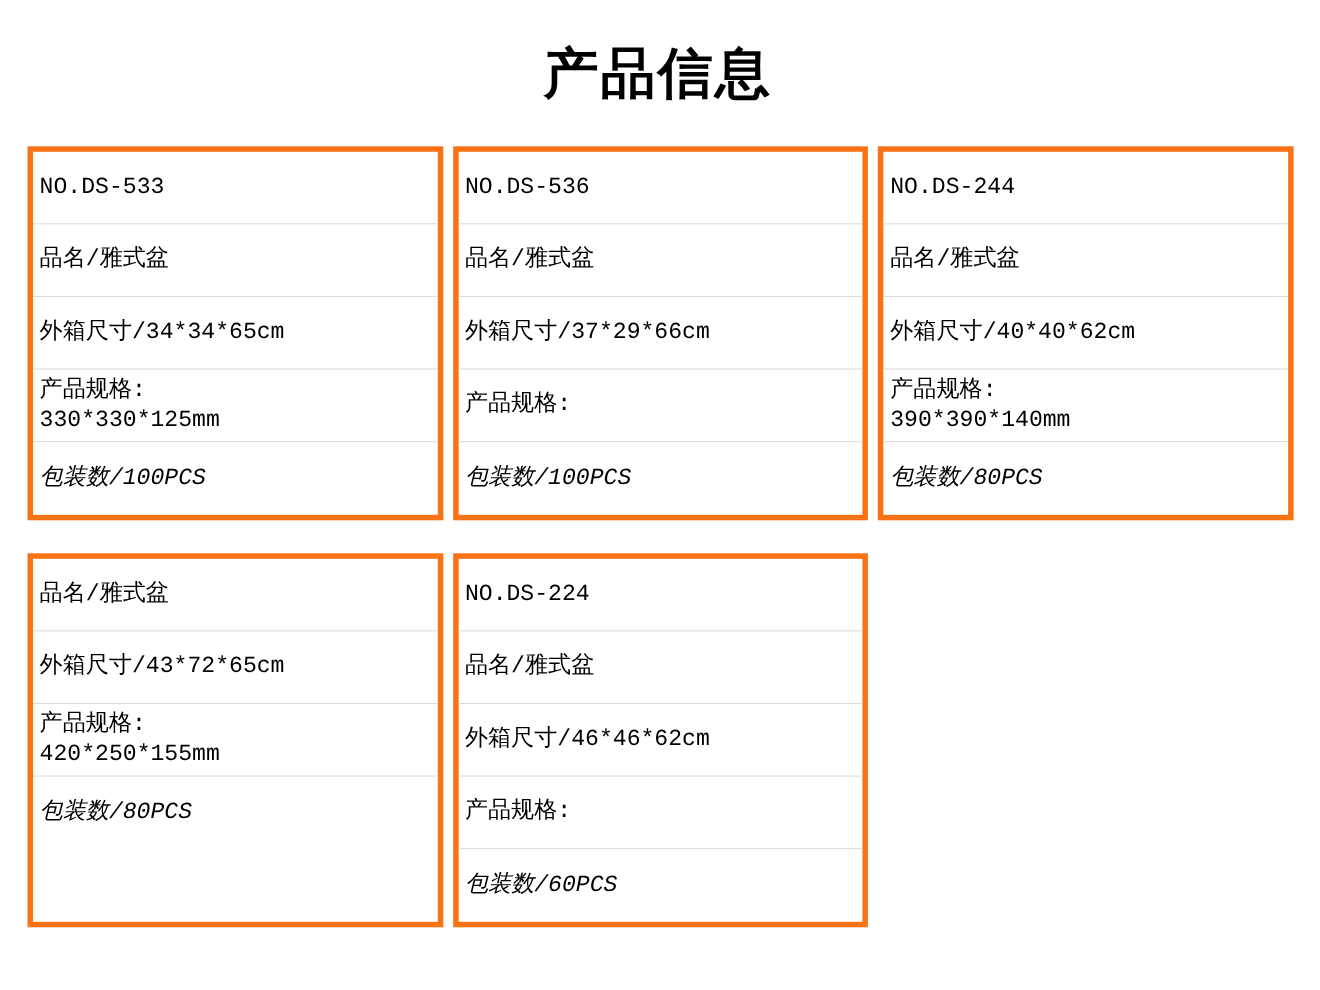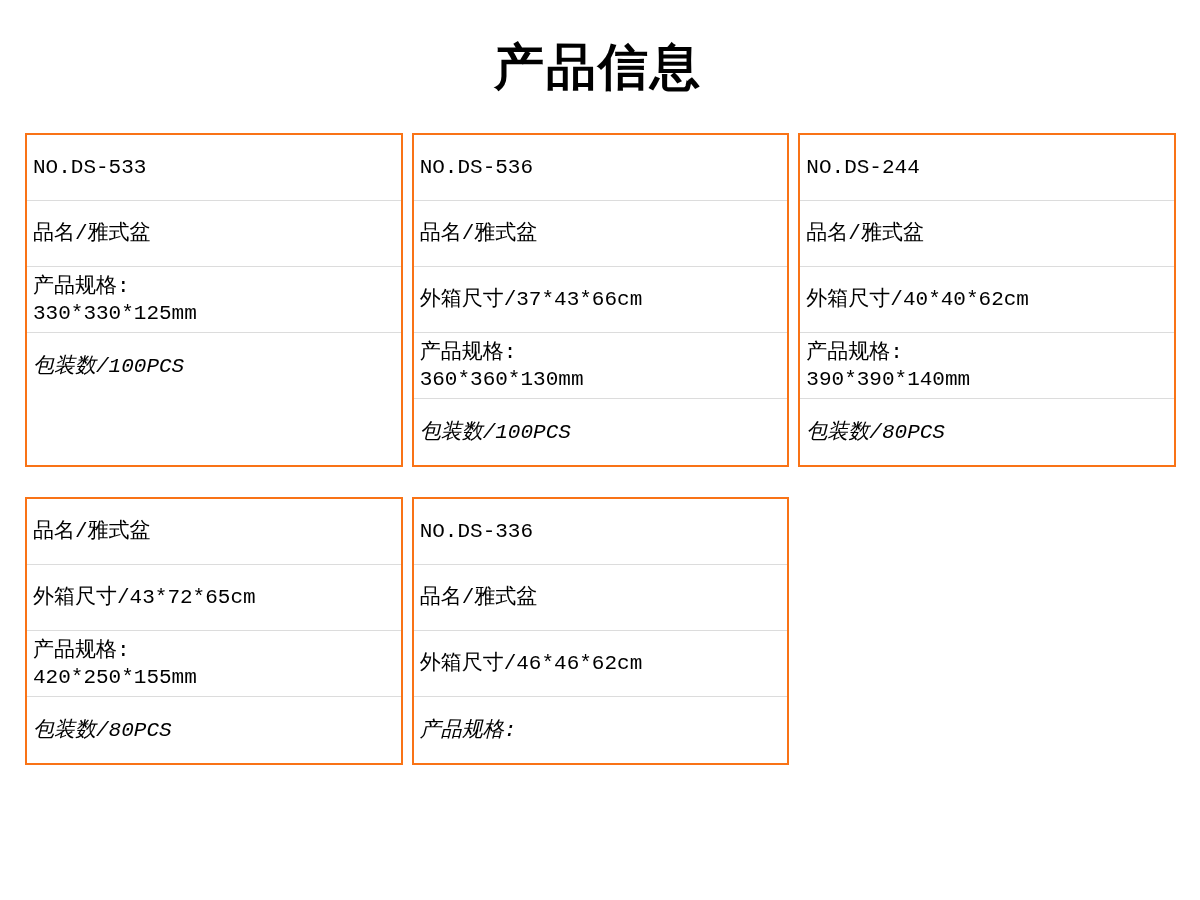--- a/index.html
+++ b/index.html
@@ -34,21 +34,21 @@
   }
   
   .cards {
     margin: 0 24px 0 25px;
     display: grid;
     grid-template-columns: repeat(3, 1fr);
     column-gap: 9px;
     row-gap: 30px;
   }
   .card {
-    border: 2px solid #f97316;
+    border: 5px solid #f97316;
     background: #ffffff;
   }
   .cell {
     box-sizing: border-box;
     height: 66px;
     border-bottom: 1px solid #dcdcdc;
     display: flex;
     flex-direction: column;
     justify-content: center;
     padding: 0 10px 0 6px;
@@ -67,34 +67,34 @@
 
 <header class="page-header">
   <h1 class="page-title">产品信息</h1>
 </header>
 
 <main class="cards">
 
   <section class="card">
     <div class="cell">NO.DS-533</div>
     <div class="cell">品名/雅式盆</div>
+    <div class="cell">外箱尺寸/34*34*65cm</div>
     <div class="cell">
       <div>产品规格:</div>
       <div>330*330*125mm</div>
     </div>
     <div class="cell">包装数/100PCS</div>
   </section>
 
   <section class="card">
     <div class="cell">NO.DS-536</div>
     <div class="cell">品名/雅式盆</div>
-    <div class="cell">外箱尺寸/37*43*66cm</div>
+    <div class="cell">外箱尺寸/37*29*66cm</div>
     <div class="cell">
       <div>产品规格:</div>
-      <div>360*360*130mm</div>
     </div>
     <div class="cell">包装数/100PCS</div>
   </section>
 
   <section class="card">
     <div class="cell">NO.DS-244</div>
     <div class="cell">品名/雅式盆</div>
     <div class="cell">外箱尺寸/40*40*62cm</div>
     <div class="cell">
       <div>产品规格:</div>
@@ -107,21 +107,22 @@
     <div class="cell">品名/雅式盆</div>
     <div class="cell">外箱尺寸/43*72*65cm</div>
     <div class="cell">
       <div>产品规格:</div>
       <div>420*250*155mm</div>
     </div>
     <div class="cell">包装数/80PCS</div>
   </section>
 
   <section class="card">
-    <div class="cell">NO.DS-336</div>
+    <div class="cell">NO.DS-224</div>
     <div class="cell">品名/雅式盆</div>
     <div class="cell">外箱尺寸/46*46*62cm</div>
     <div class="cell">
       <div>产品规格:</div>
     </div>
+    <div class="cell">包装数/60PCS</div>
   </section>
 
 </main>
 
 </body></html>

